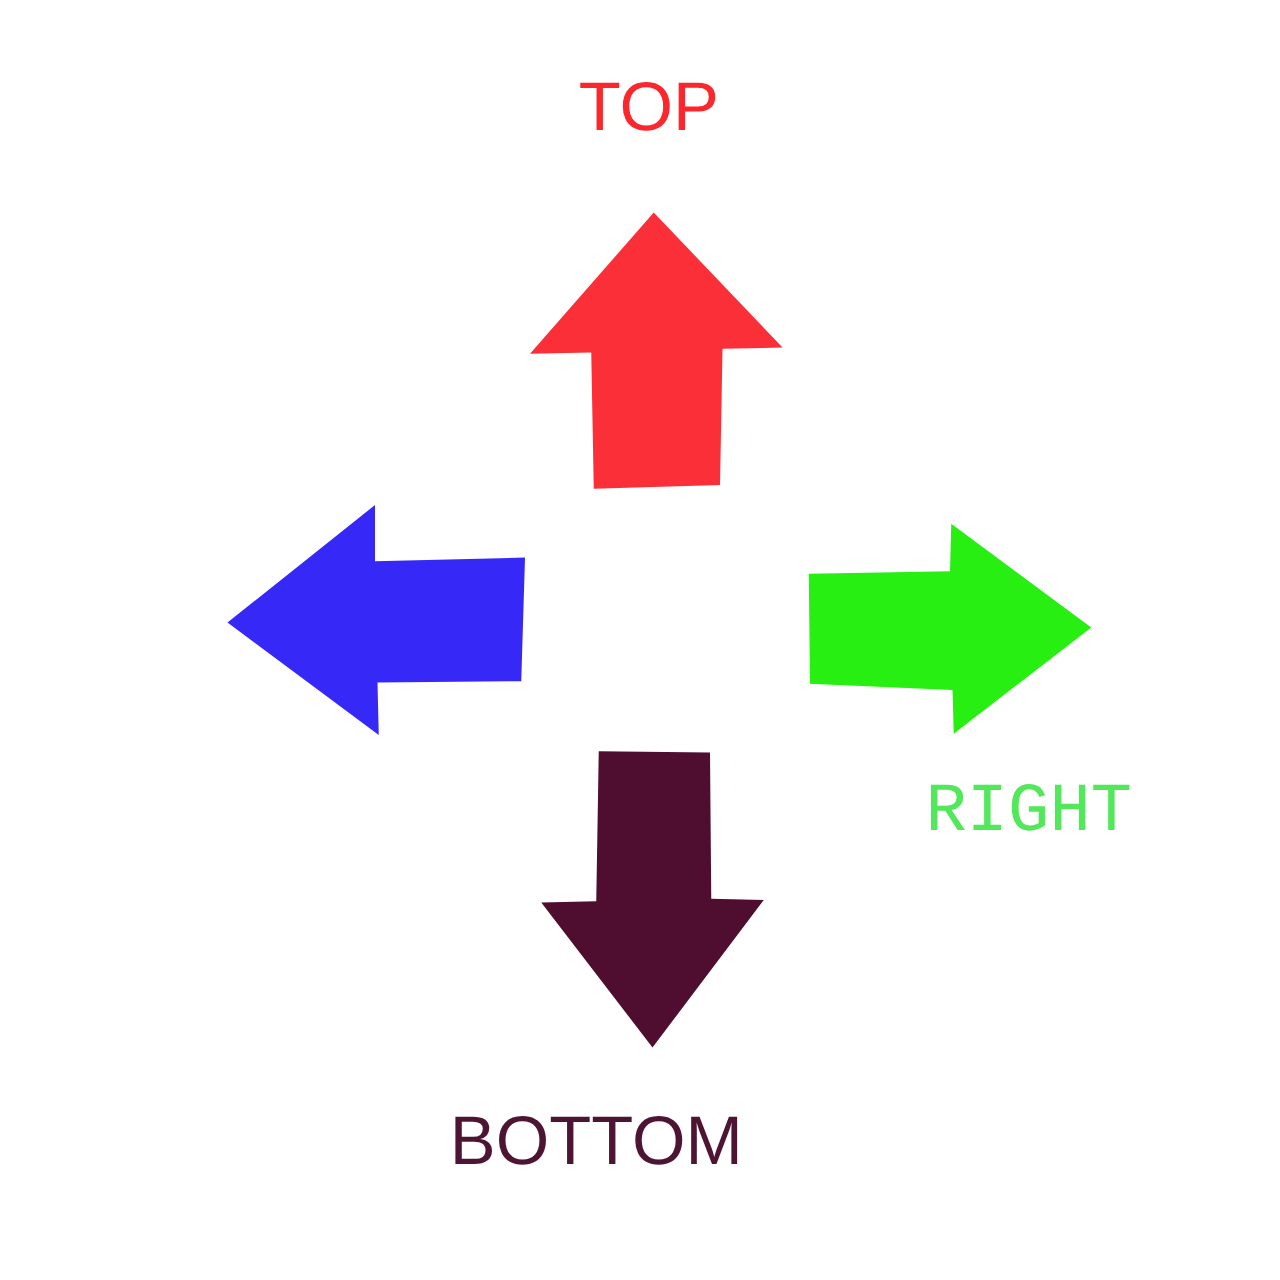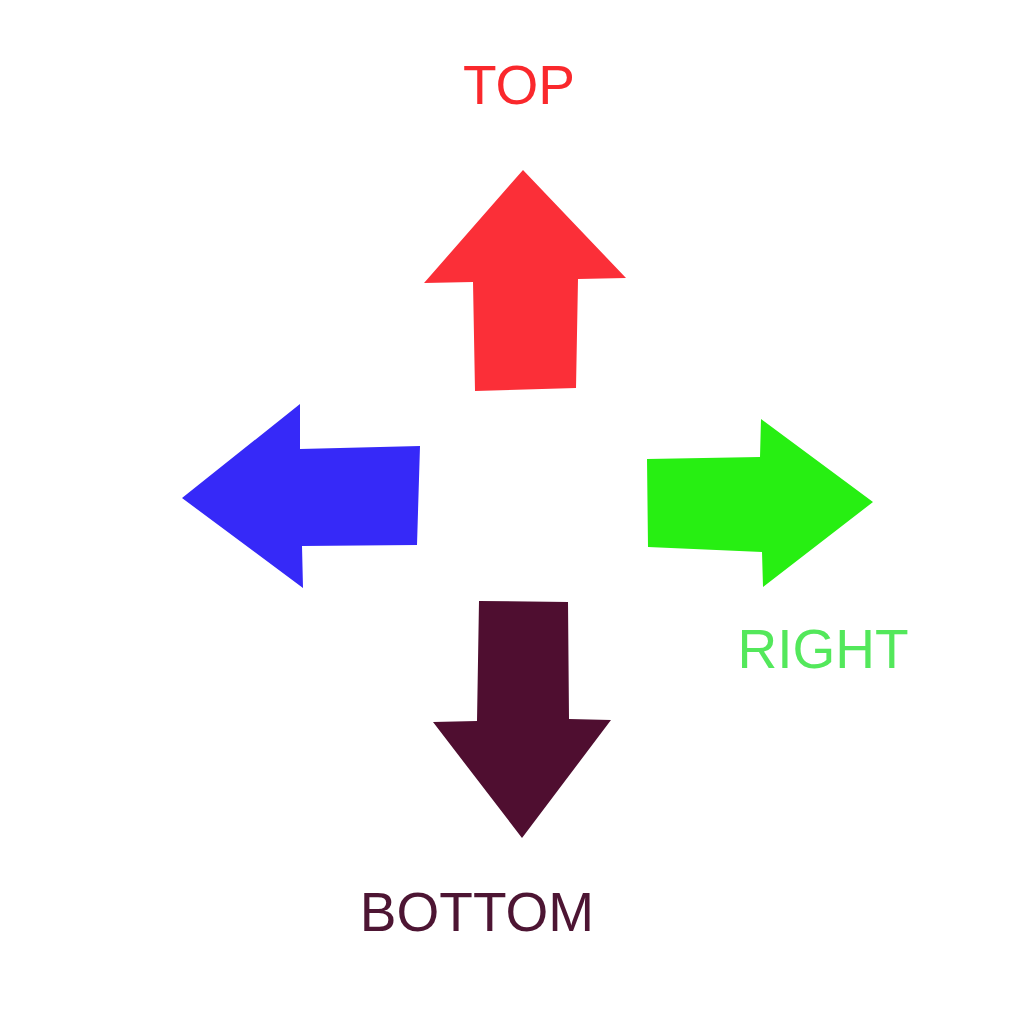--- a/index.html
+++ b/index.html
@@ -30,21 +30,21 @@
     position: absolute;
     font-size: 55px;
     font-weight: 400;
     line-height: 1;
     white-space: nowrap;
     transform: translateX(-50%);
     letter-spacing: 0px;
   }
   .label-top    { left: 507px; top: 58px;  }
   .label-left   { left: 97px;  top: 377px; }
-  .label-right  { left: 811px; top: 622px; }
+  .label-right  { left: 811px; top: 622px; font-family: Liberation Mono, monospace; }
   .label-bottom { left: 465px; top: 885px; }
 </style>
 </head>
 <body style="background: rgb(255, 255, 255);">
 
 <div class="canvas">
 
   <svg width="1024" height="1024" viewBox="0 0 1024 1024">
     <polygon points="511,170 614,278 566,279 564,388 463,391 461,282 412,283" fill="#fb2f38"></polygon>
     <polygon points="170,498 288,404 288,449 408,446 405,545 290,546 291,588" fill="#3629f8"></polygon>

